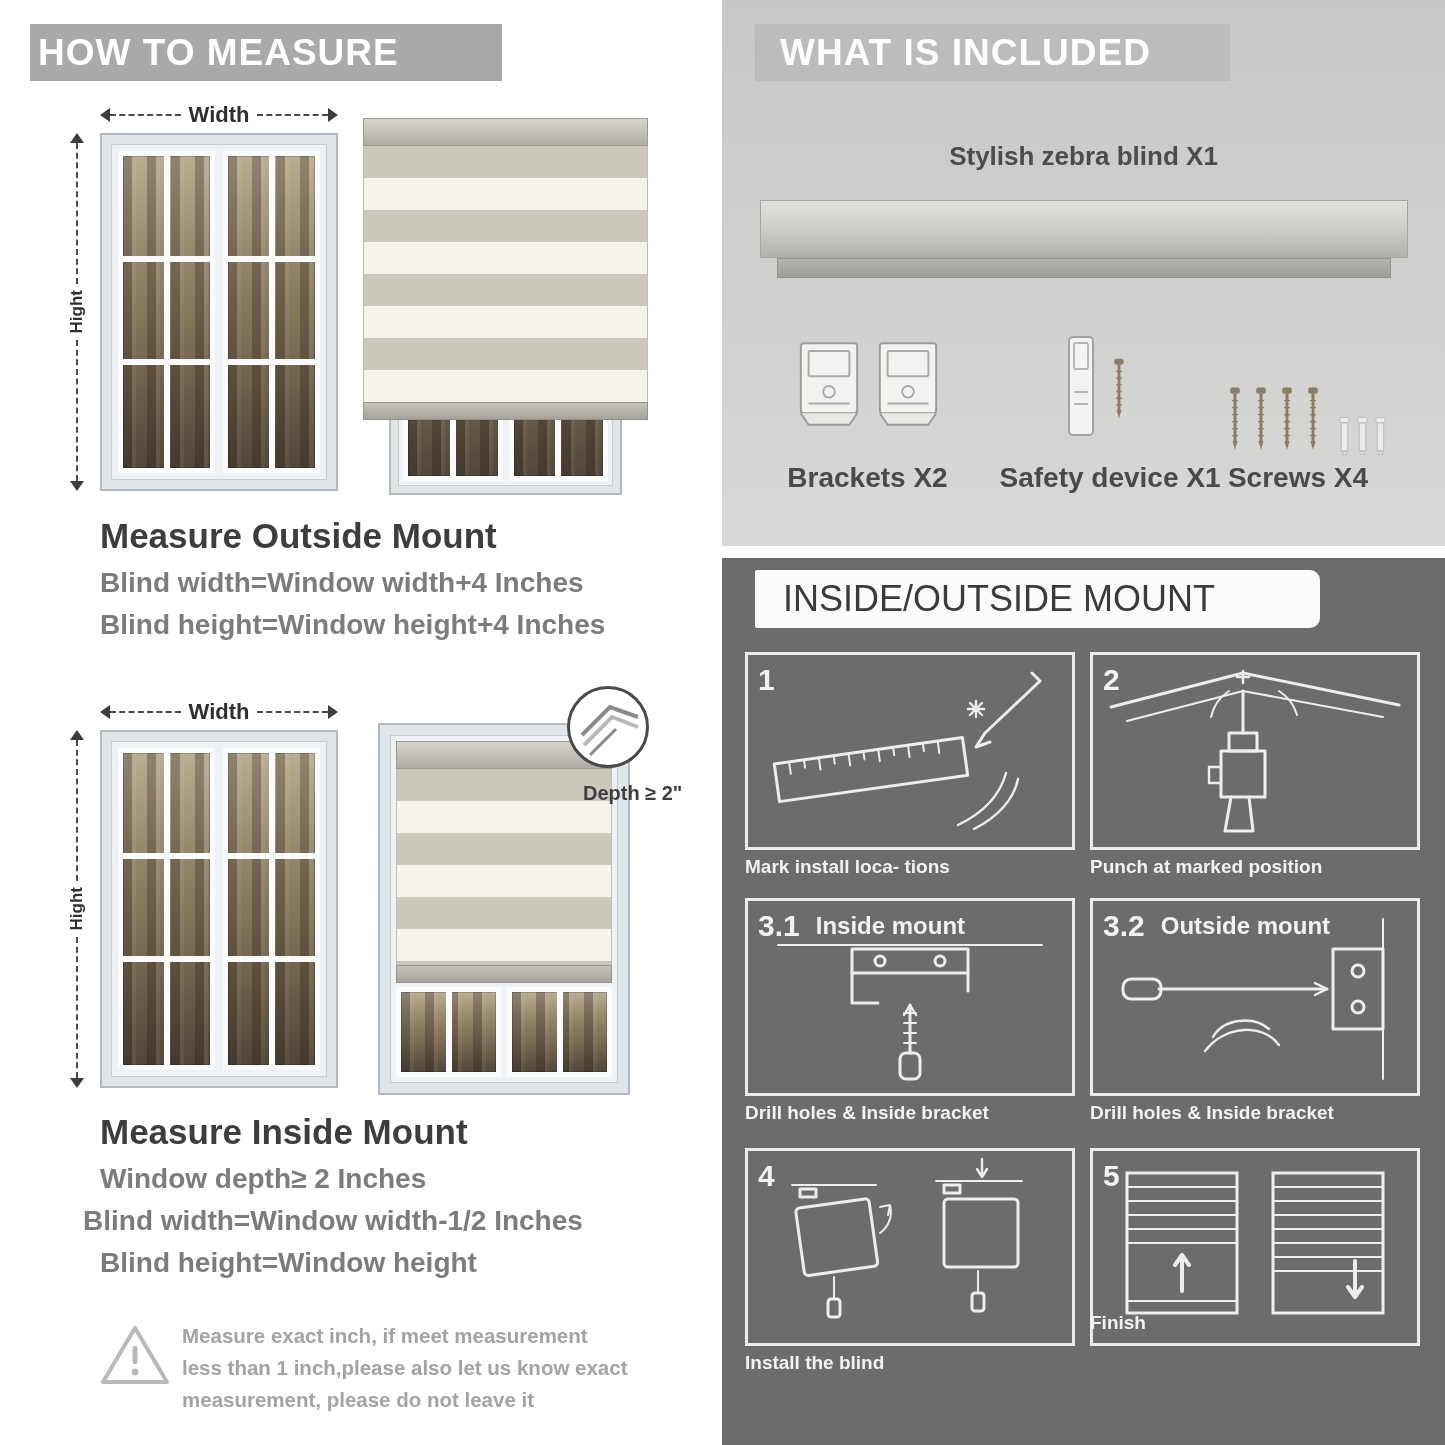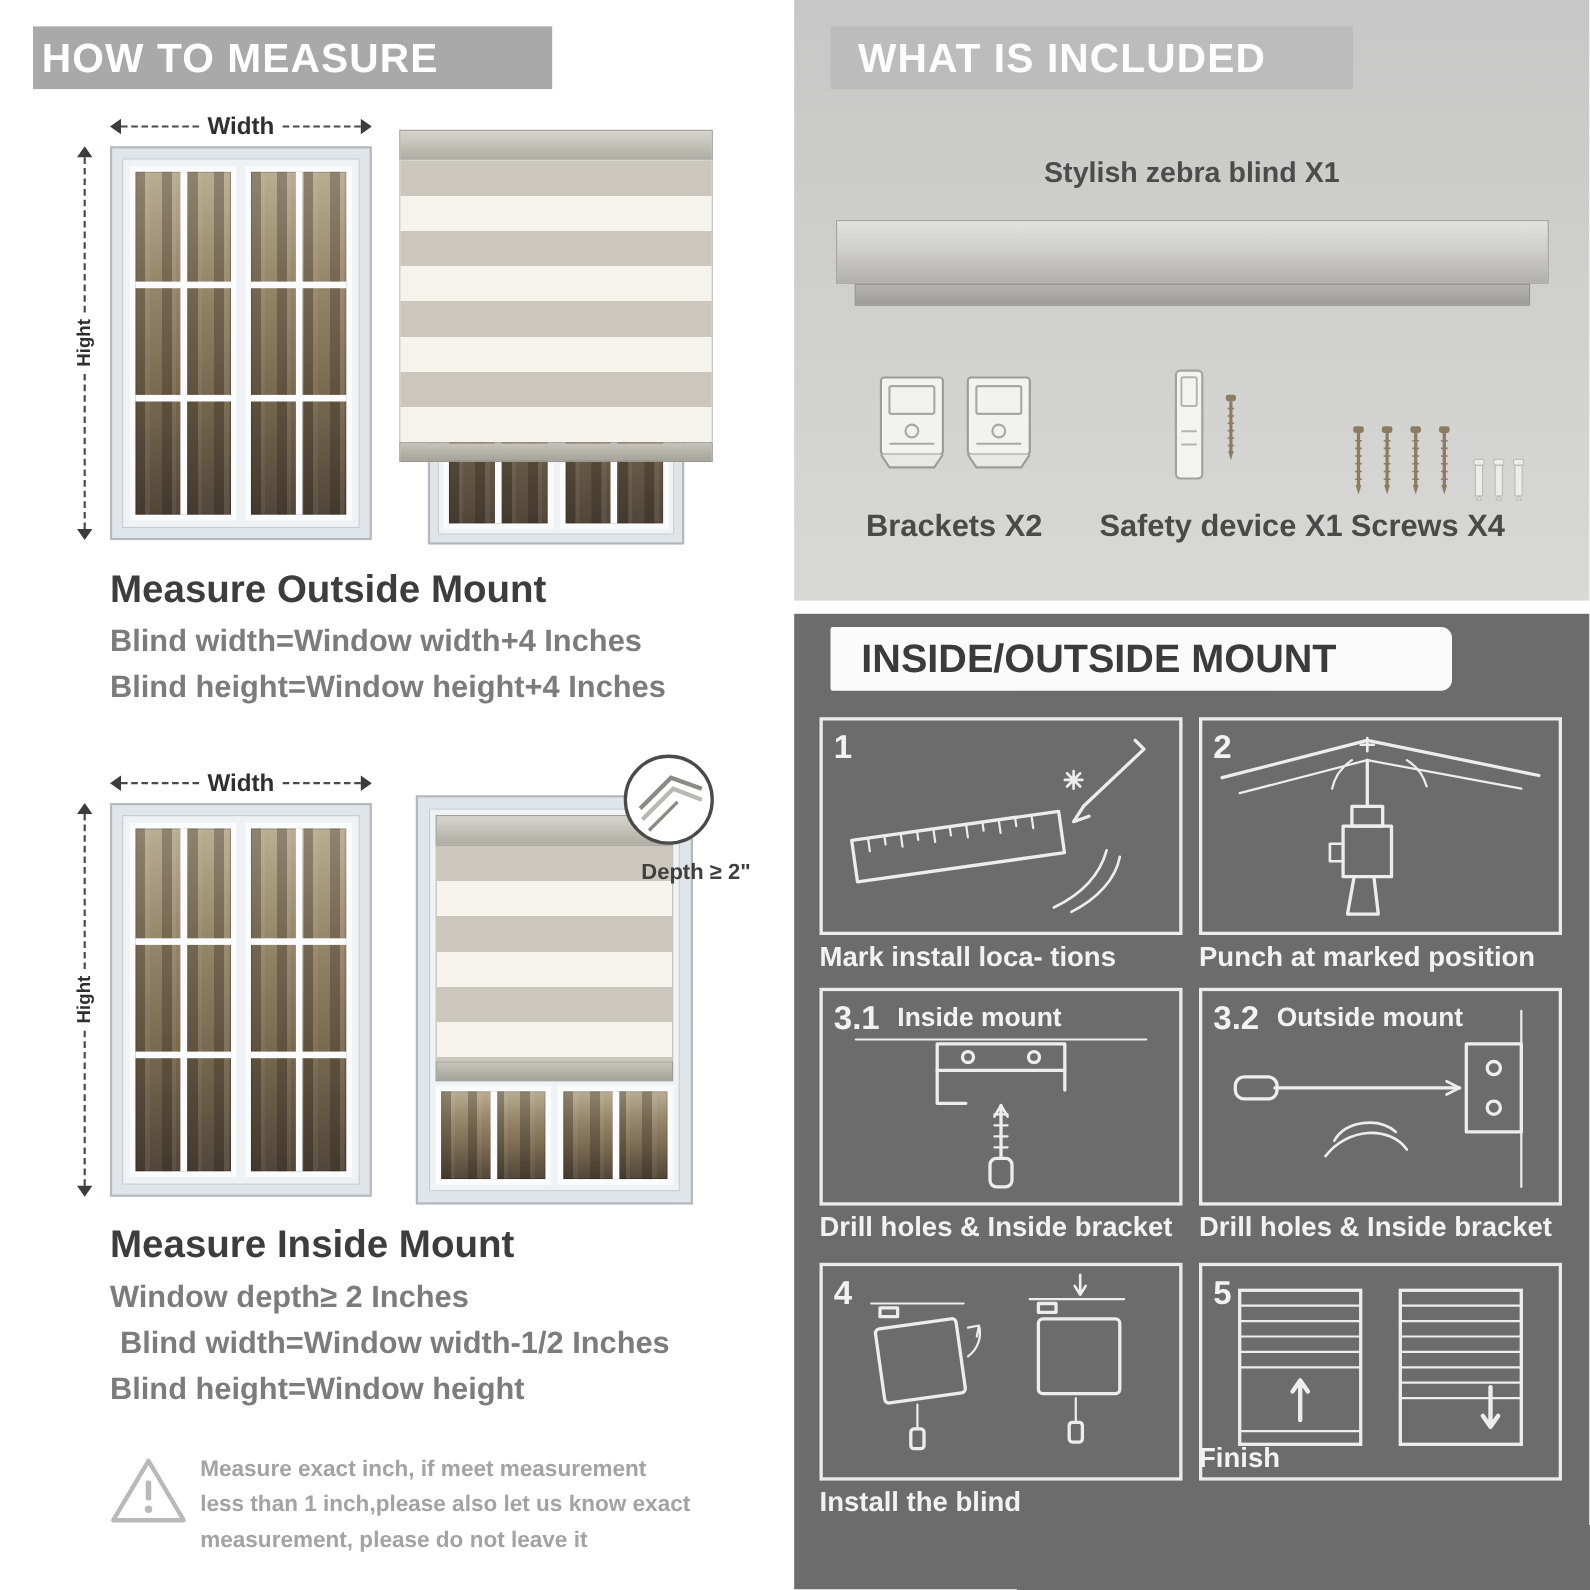--- a/index.html
+++ b/index.html
@@ -57,29 +57,29 @@
   .included-bg { background:linear-gradient(180deg,#c7c7c7 0%, #d8d8d6 100%); }
   .included-hdr { background:#bcbcbc; color:#fdfdfd; font-weight:bold; font-size:37px;
                   line-height:57px; padding-left:25px; letter-spacing:1px; }
   .blind-title { font-weight:bold; font-size:26px; color:#4c4c4c; text-align:center; }
   .item-label  { font-weight:bold; font-size:28px; color:#4a4a4a; text-align:center; }
 
   .headrail { background:linear-gradient(180deg,#e2e2e0 0%, #cfcfcb 45%, #b2b0ac 100%); border:1px solid #a5a5a1; }
   .valance  { background:linear-gradient(180deg,#b5b3af,#9f9d99); border:1px solid #93918d; }
 
   .mount-bg  { background:#6c6c6c; }
-  .mount-hdr { background:#fbfbfb; color:#3b3b3b; font-weight:bold; font-size:36px;
+  .mount-hdr { background:#fbfbfb; color:#3b3b3b; font-weight:normal; font-size:36px;
                line-height:58px; padding-left:28px; border-radius:2px 10px 10px 2px; }
 
   .panel { border:3px solid #ececec; width:330px; height:198px; position:absolute; }
   .panel-head { position:absolute; left:10px; top:8px; display:flex; align-items:center; }
   .panel-num  { font-size:30px; font-weight:bold; color:#f2f2f2; }
   .panel-title{ font-size:24px; font-weight:bold; color:#f2f2f2; margin-left:16px; }
   .panel svg.art { position:absolute; inset:0; width:100%; height:100%; }
-  .panel-caption { position:absolute; width:330px; font-size:25px; font-weight:bold; color:#f2f2f2; }
+  .panel-caption { position:absolute; width:330px; font-size:19px; font-weight:bold; color:#f2f2f2; }
 </style>
 </head>
 <body>
 
 <div class="abs hdr-bar" style="left:30px; top:24px; width:472px; height:57px;">HOW TO MEASURE</div>
 
 <div class="abs harrow" style="left:100px; top:104px; width:238px; height:22px;">
   <span class="tri l"></span>
   <span class="hdash"></span>
   <span class="alabel">Width</span>
@@ -187,21 +187,21 @@
   <svg viewBox="0 0 82 82" width="82" height="82">
     <path d="M12 46 L40 18 L68 28" stroke="#8a8a88" fill="none" stroke-width="4"></path>
     <path d="M14 56 L42 28 L68 38" stroke="#b8b8b6" fill="none" stroke-width="4"></path>
     <path d="M20 66 L46 40" stroke="#8a8a88" fill="none" stroke-width="3"></path>
   </svg>
 </div>
 <div class="abs depth-label" style="left:583px; top:782px;">Depth ≥ 2"</div>
 
 <div class="abs section-title" style="left:100px; top:1112px;">Measure Inside Mount</div>
 <div class="abs section-line" style="left:100px; top:1163px;">Window depth≥ 2 Inches</div>
-<div class="abs section-line" style="left:109px; top:1205px;">Blind width=Window width-1/2 Inches</div>
+<div class="abs section-line" style="left:83px; top:1205px;">Blind width=Window width-1/2 Inches</div>
 <div class="abs section-line" style="left:100px; top:1247px;">Blind height=Window height</div>
 
 <svg class="abs" style="left:98px; top:1322px;" width="74" height="66" viewBox="0 0 74 66">
   <path d="M37 6 L69 60 H5 Z" fill="none" stroke="#b9b9b9" stroke-width="4" stroke-linejoin="round"></path>
   <rect x="34.5" y="24" width="5" height="18" rx="2" fill="#b9b9b9"></rect>
   <circle cx="37" cy="50" r="3.4" fill="#b9b9b9"></circle>
 </svg>
 <div class="abs warn-text" style="left:182px; top:1320px; width:448px;">Measure exact inch, if meet measurement less than 1 inch,please also let us know exact measurement, please do not leave it</div>
 
 <div class="abs included-bg" style="left:722px; top:0; width:723px; height:546px;"></div>

